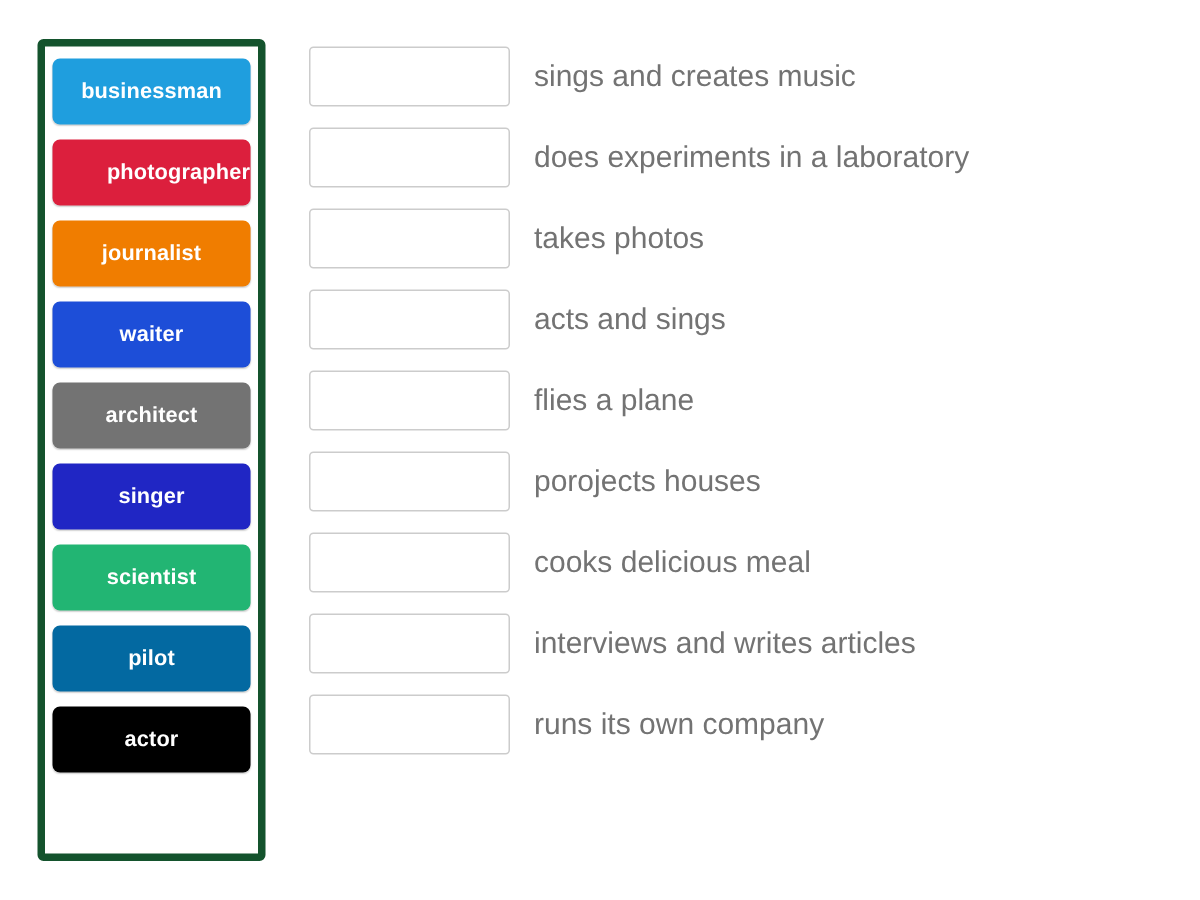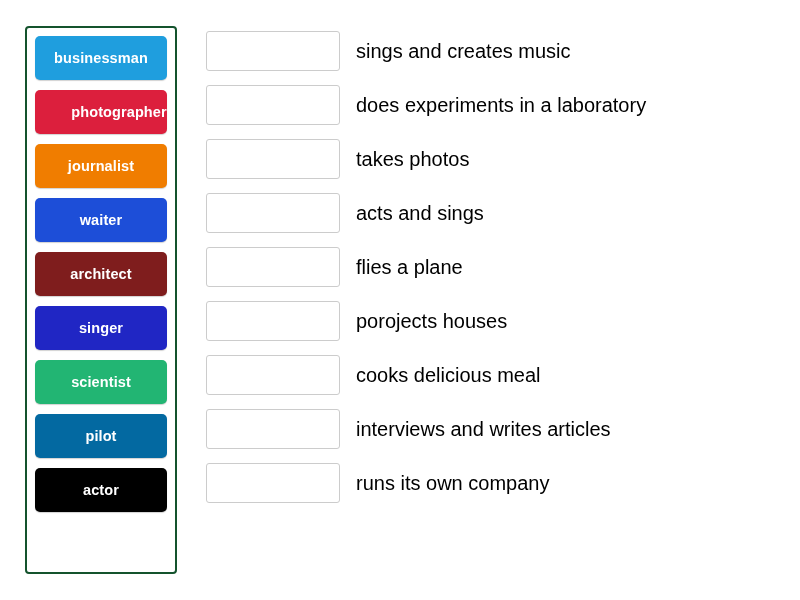--- a/index.html
+++ b/index.html
@@ -22,21 +22,21 @@
   }
 
   
   .tiles-panel {
     position: absolute;
     left: 25px;
     top: 26px;
     width: 152px;
     height: 548px;
     background: #ffffff;
-    border: 2px solid #14532d;
+    border: 5px solid #14532d;
     border-radius: 4px;
     padding: 8px 0 8px 0;
     display: flex;
     flex-direction: column;
     align-items: center;
     justify-content: flex-start;
   }
 
   .tile {
     width: 132px;
@@ -79,21 +79,21 @@
     height: 40px;
     flex: 0 0 134px;
     background: #ffffff;
     border: 1px solid #cccccc;
     border-radius: 3px;
   }
 
   .definition {
     margin-left: 16px;
     font-size: 20px;
-    color: #000000;
+    color: #737373;
     line-height: 1.15;
     white-space: nowrap;
     font-weight: normal;
   }
 </style>
 </head>
 <body>
 
 <div id="activity">
 
@@ -103,21 +103,21 @@
     </div>
     <div class="tile" style="background-color: rgb(220, 31, 61); padding-left: 36px;">
       <span>photographer</span>
     </div>
     <div class="tile" style="background-color: rgb(240, 125, 0);">
       <span>journalist</span>
     </div>
     <div class="tile" style="background-color: #1d4ed8;">
       <span>waiter</span>
     </div>
-    <div class="tile" style="background-color: #7f1d1d;">
+    <div class="tile" style="background-color: #737373;">
       <span>architect</span>
     </div>
     <div class="tile" style="background-color: rgb(32, 38, 196);">
       <span>singer</span>
     </div>
     <div class="tile" style="background-color: rgb(34, 181, 115);">
       <span>scientist</span>
     </div>
     <div class="tile" style="background-color: #0369a1;">
       <span>pilot</span>

